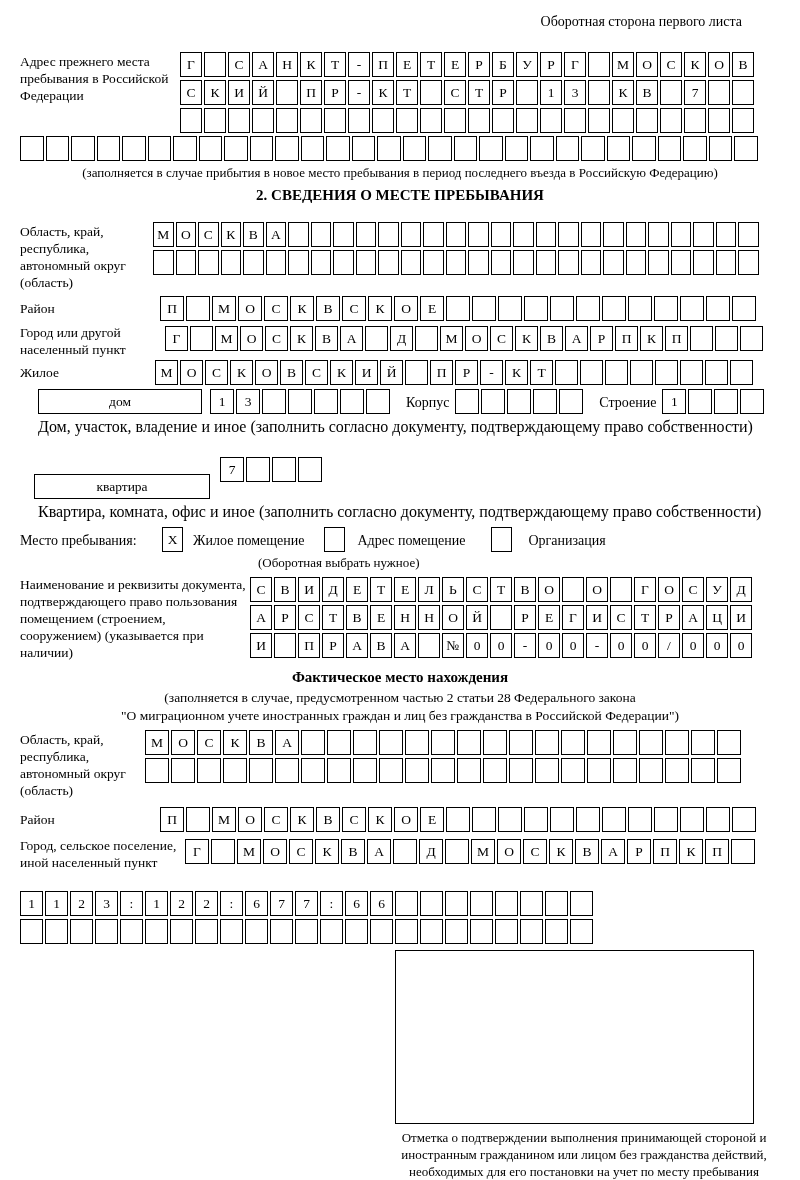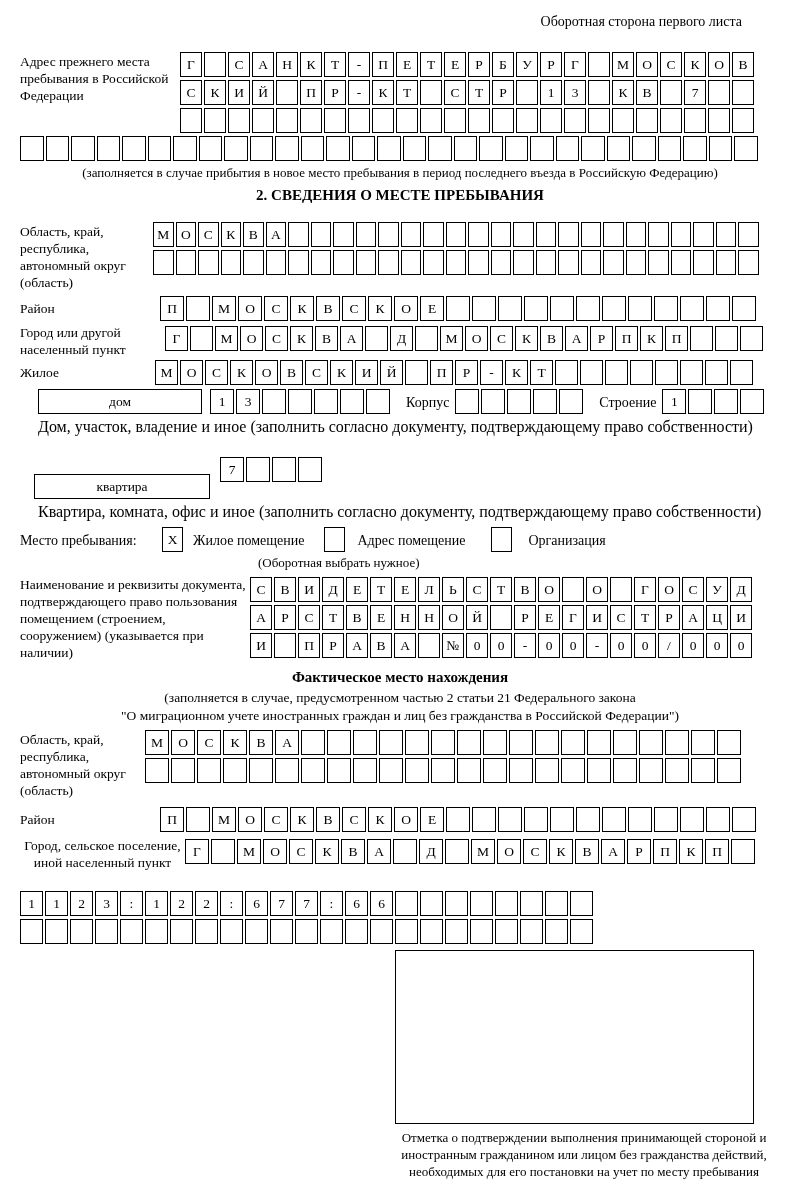--- a/index.html
+++ b/index.html
@@ -14,21 +14,21 @@
   .rows{display:flex;flex-direction:column;row-gap:3px;}
   .cells{display:flex;column-gap:2px;}
   .cell{box-sizing:border-box;flex:0 0 auto;border:1.6px solid #000;height:25px;
         display:flex;align-items:center;justify-content:center;font-size:13.5px;}
   .cwA .cell{width:22px;}   
   .cwB .cell{width:20.5px;} 
   .cwC .cell{width:23.5px;} 
   .cwD .cell{width:24px;}   
   .cwE .cell{width:23px;}   
   .lw160{width:160px;} .lw133{width:133px;} .lw140{width:140px;} .lw145{width:145px;}
-  .lw135{width:135px;} .lw230{width:230px;} .lw125{width:125px;} .lw165{width:165px;text-align:center;}
+  .lw135{width:135px;} .lw230{width:230px;} .lw125{width:125px;} .lw165{width:165px;}
   .cap{font-size:13px;text-align:center;margin-top:4px;}
   .cap-left{font-size:16px;margin:4px 0 0 18px;}
   .widebox{box-sizing:border-box;border:1.6px solid #000;height:25px;display:flex;
            align-items:center;justify-content:center;font-size:13.5px;}
   .cbox{box-sizing:border-box;flex:0 0 auto;border:1.6px solid #000;width:21px;height:25px;
         display:flex;align-items:center;justify-content:center;font-size:13.5px;}
   .opt{font-size:14px;padding-top:3px;}
   .mt2{margin-top:2px;}.mt3{margin-top:3px;}.mt4{margin-top:4px;}.mt5{margin-top:5px;}
   .mt6{margin-top:6px;}.mt8{margin-top:8px;}.mt22{margin-top:22px;}
   .note{font-size:13px;margin:3px 0 0 238px;}
@@ -442,21 +442,21 @@
           <span class="cell">0</span>
           <span class="cell">/</span>
           <span class="cell">0</span>
           <span class="cell">0</span>
           <span class="cell">0</span>
         </div>
     </div>
   </div>
 
   <div class="h3">Фактическое место нахождения</div>
-  <div class="capline">(заполняется в случае, предусмотренном частью 2 статьи 21 Федерального закона</div>
+  <div class="capline">(заполняется в случае, предусмотренном частью 2 статьи 28 Федерального закона</div>
   <div class="capline">"О миграционном учете иностранных граждан и лиц без гражданства в Российской Федерации")</div>
 
   <div class="frow mt6">
     <div class="flabel lw125">Область, край, республика, автономный округ (область)</div>
     <div class="rows">
       <div class="cells cwD">
           <span class="cell">М</span>
           <span class="cell">О</span>
           <span class="cell">С</span>
           <span class="cell">К</span>

